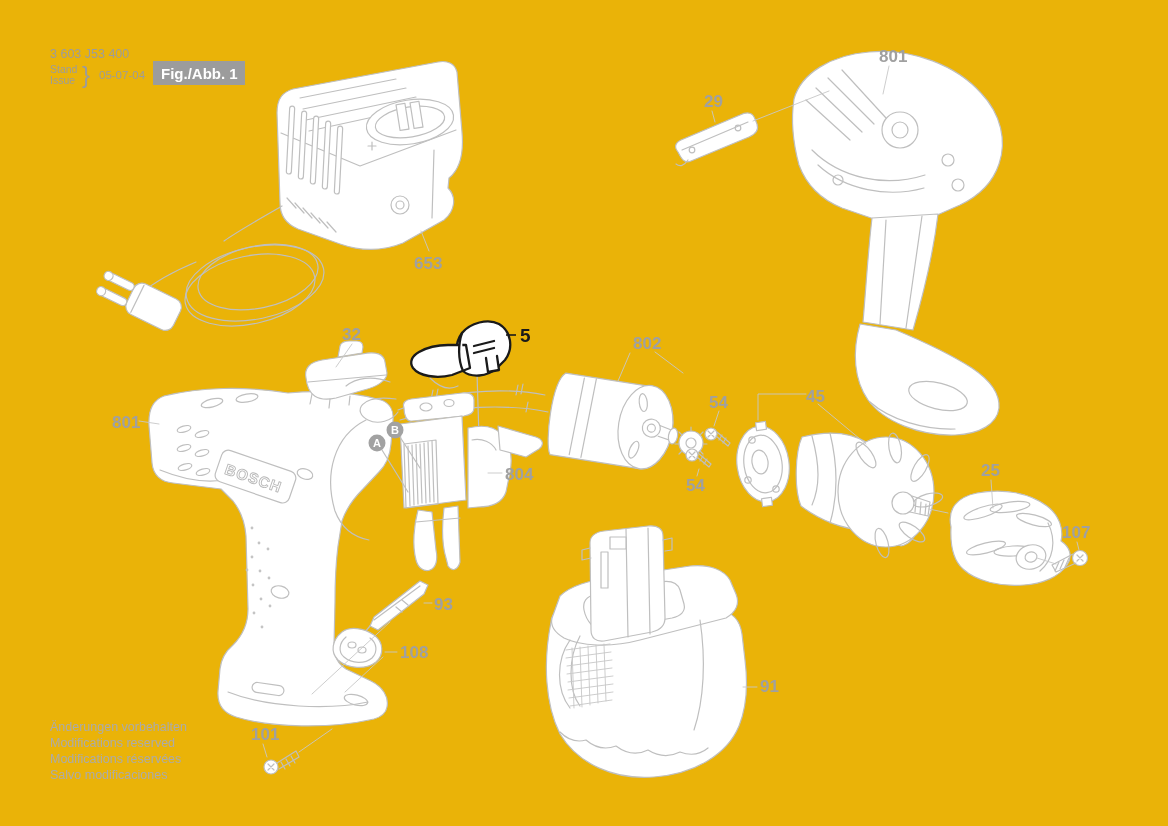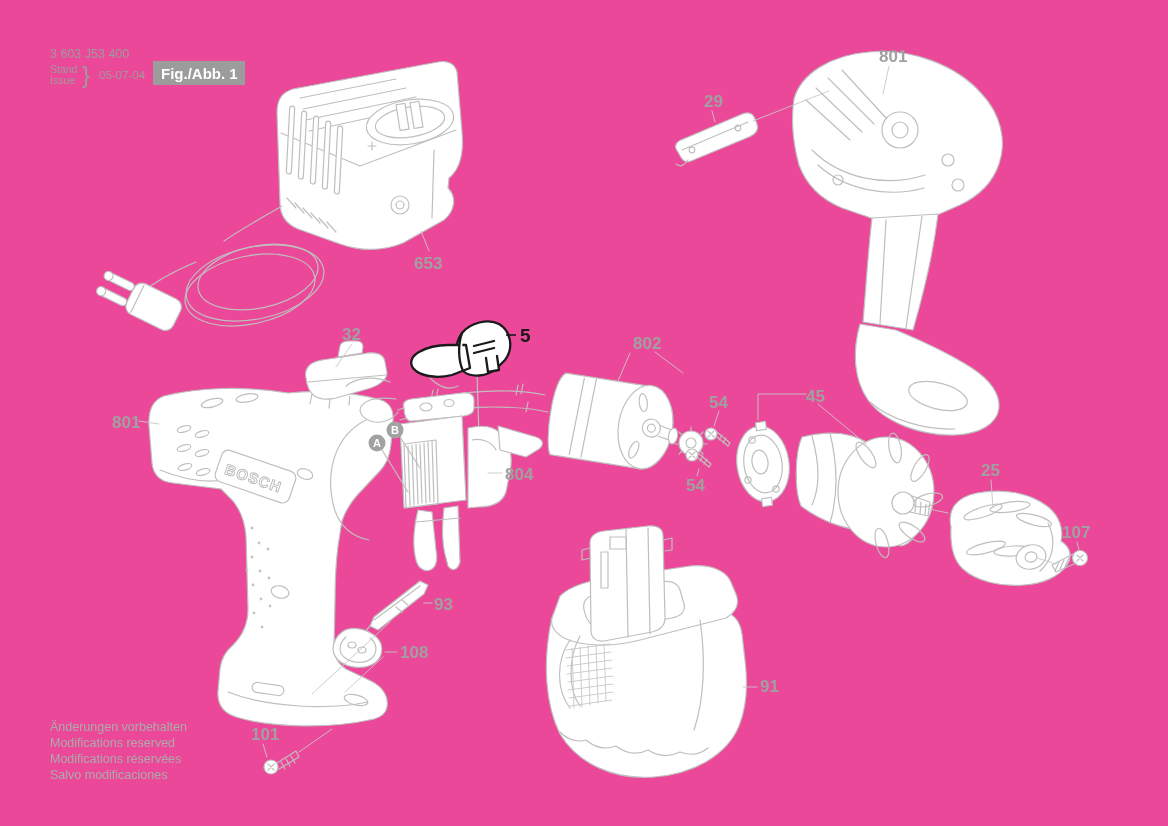--- a/index.html
+++ b/index.html
@@ -1,16 +1,16 @@
 <!DOCTYPE html>
 <html><head>
 <meta charset="utf-8">
 <style>
   html,body{margin:0;padding:0;background:#fff;}
-  #stage{position:relative;width:1168px;height:826px;background:#ec4899;overflow:hidden;
+  #stage{position:relative;width:1168px;height:826px;background:#eab308;overflow:hidden;
          font-family:"Liberation Sans",sans-serif;}
   svg{position:absolute;left:0;top:0;}
   .art{fill:none;stroke:#bfbfbf;stroke-width:1.2;stroke-linecap:round;stroke-linejoin:round;}
   .art .w{fill:#ffffff;}
   .art .thin{stroke-width:0.9;stroke:#c7c7c7;}
   .hl{fill:#ffffff;stroke:#1a1a1a;stroke-width:2.3;stroke-linecap:round;stroke-linejoin:round;}
   .hl-line{stroke:#1a1a1a;stroke-width:1.6;}
   .lbl{font:700 17px "Liberation Sans",sans-serif;fill:#a0a0a0;}
   .lbl-hl{font:700 19px "Liberation Sans",sans-serif;fill:#1a1a1a;}
   .hdr-cat{font:400 12.5px "Liberation Sans",sans-serif;fill:#9c9c9c;}

